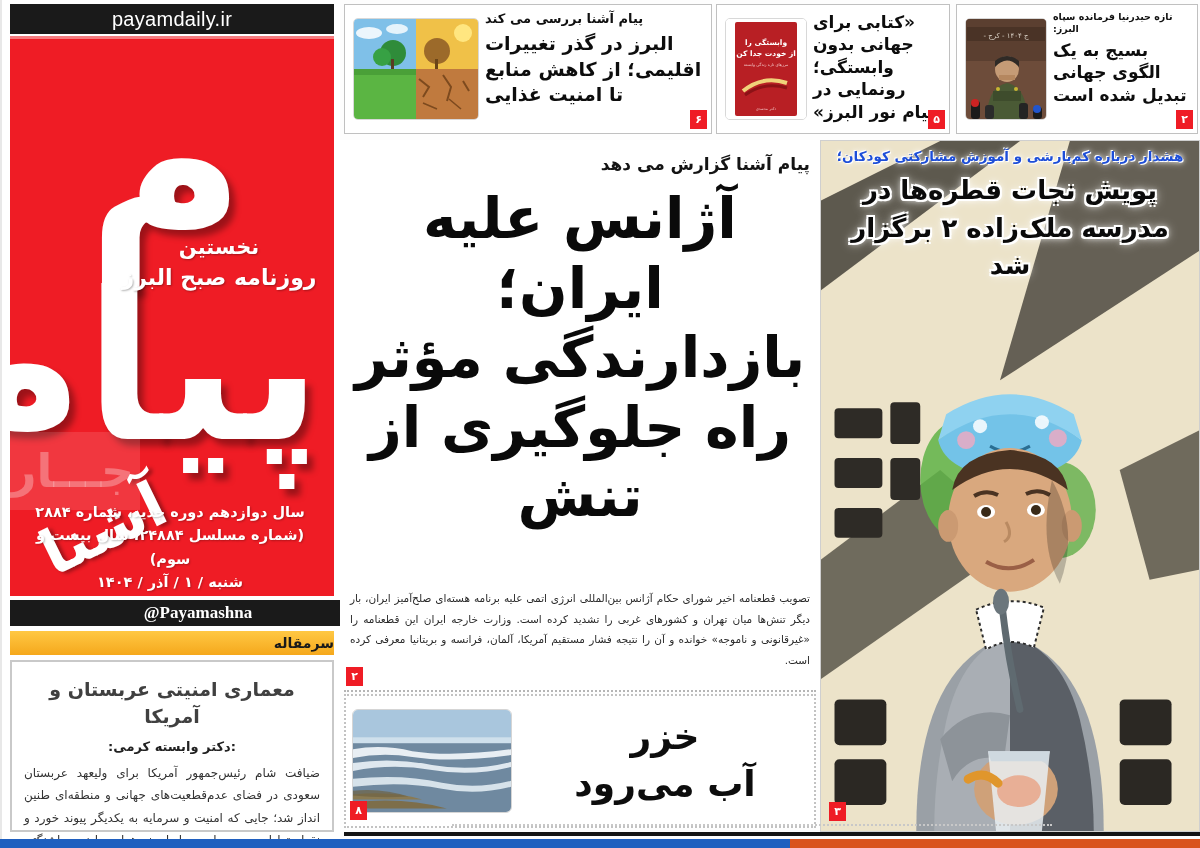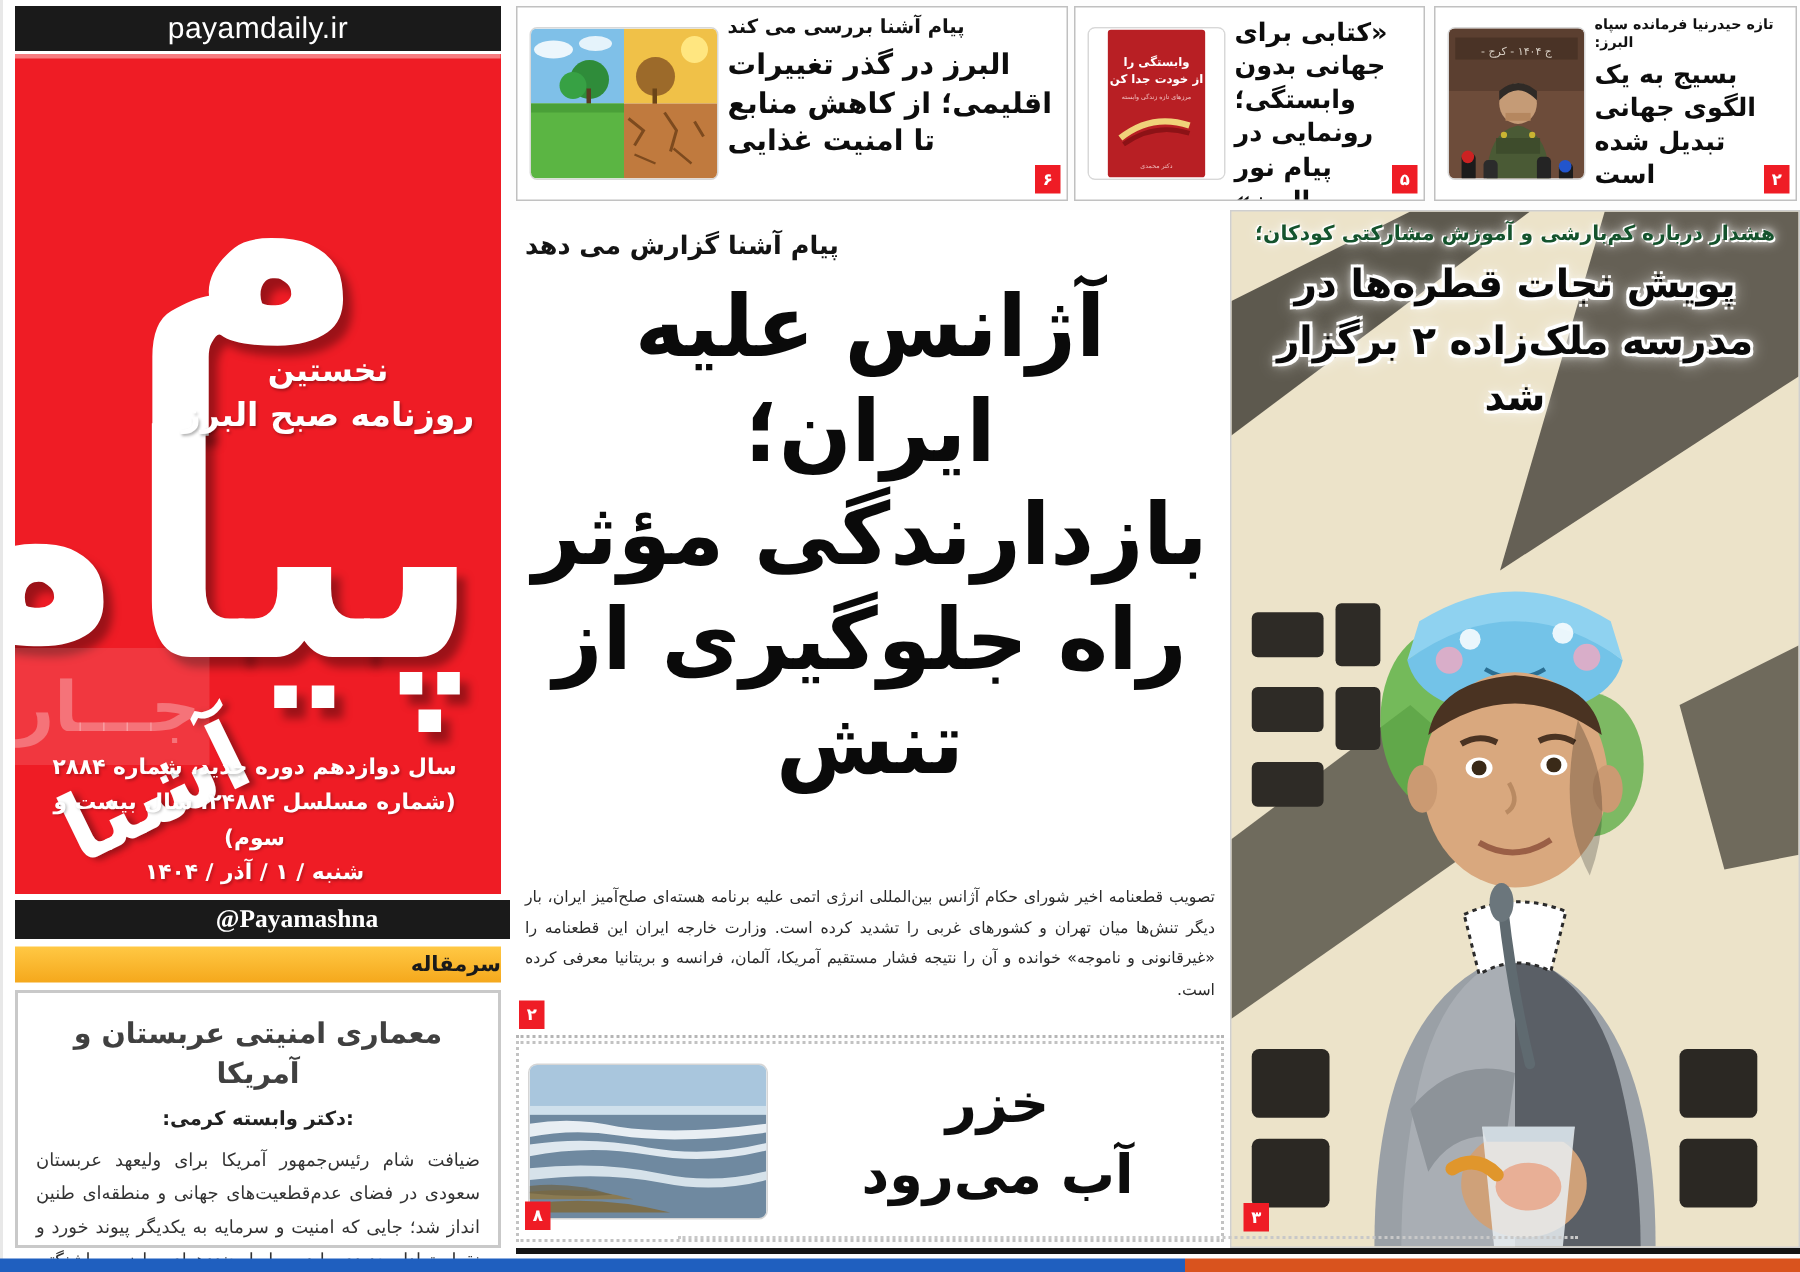--- a/index.html
+++ b/index.html
@@ -166,21 +166,21 @@
     font-size:9.5px; color:#111; font-weight:bold;
     text-align:left; margin-bottom:3px; line-height:1.3;
   }
   .tb-headline {
     font-size:17px; font-weight:bold; color:#0d0d0d;
     line-height:1.32; text-align:left;
   }
   .box-3 .tb-kicker { font-size:13px; text-align:left; }
   .box-3 .tb-headline { font-size:19px; line-height:1.35; }
   .tb-thumb {
-    width:92px; border-radius:5px; overflow:hidden;
+    width:82px; border-radius:5px; overflow:hidden;
     align-self:center; border:1px solid #d8d8d8;
   }
   .box-3 .tb-thumb { width:126px; }
   .pagebadge {
     position:absolute; bottom:4px; right:4px;
     width:17px; height:19px;
     background:#ef1c25; color:#fff;
     font-size:11px; font-weight:bold;
     display:flex; align-items:center; justify-content:center;
   }
@@ -190,21 +190,21 @@
   .thumb-art.tall { height:100px; }
 
   
   .lead-col {
     position:absolute; left:340px; top:140px;
     width:480px; height:552px;
     background:#ffffff;
     padding:8px 10px 0 10px;
   }
   .lead-kicker {
-    text-align:left;
+    text-align:right;
     font-size:17px; font-weight:bold; color:#141414;
     margin-top:6px; margin-bottom:10px;
   }
   .lead-headline {
     text-align:center;
     font-size:57px; font-weight:bold; color:#0a0a0a;
     line-height:1.22;
     letter-spacing:-1px;
   }
   .lead-body {
@@ -260,21 +260,21 @@
     background:#e9e2cf;
   }
   .right-photo-wrap { position:absolute; inset:0; }
   .right-headline-wrap {
     position:absolute; left:0; right:0; top:6px;
     padding:0 10px;
     text-align:center;
     z-index:4;
   }
   .rh-kicker {
-    font-size:13.5px; font-weight:bold; color:#14532d;
+    font-size:13.5px; font-weight:bold; color:#1d4ed8;
     text-shadow:0 0 5px #fff,0 0 9px #fff,1px 1px 0 #fff,-1px -1px 0 #fff;
     line-height:1.4; margin-bottom:6px;
   }
   .rh-headline {
     font-size:26px; font-weight:bold; color:#0a0a0a;
     line-height:1.45;
     text-shadow:0 0 6px #fff,0 0 12px #fff,2px 2px 0 #fff,-2px -2px 0 #fff,2px -2px 0 #fff,-2px 2px 0 #fff;
   }
   .right-badge {
     position:absolute; left:8px; bottom:10px;

